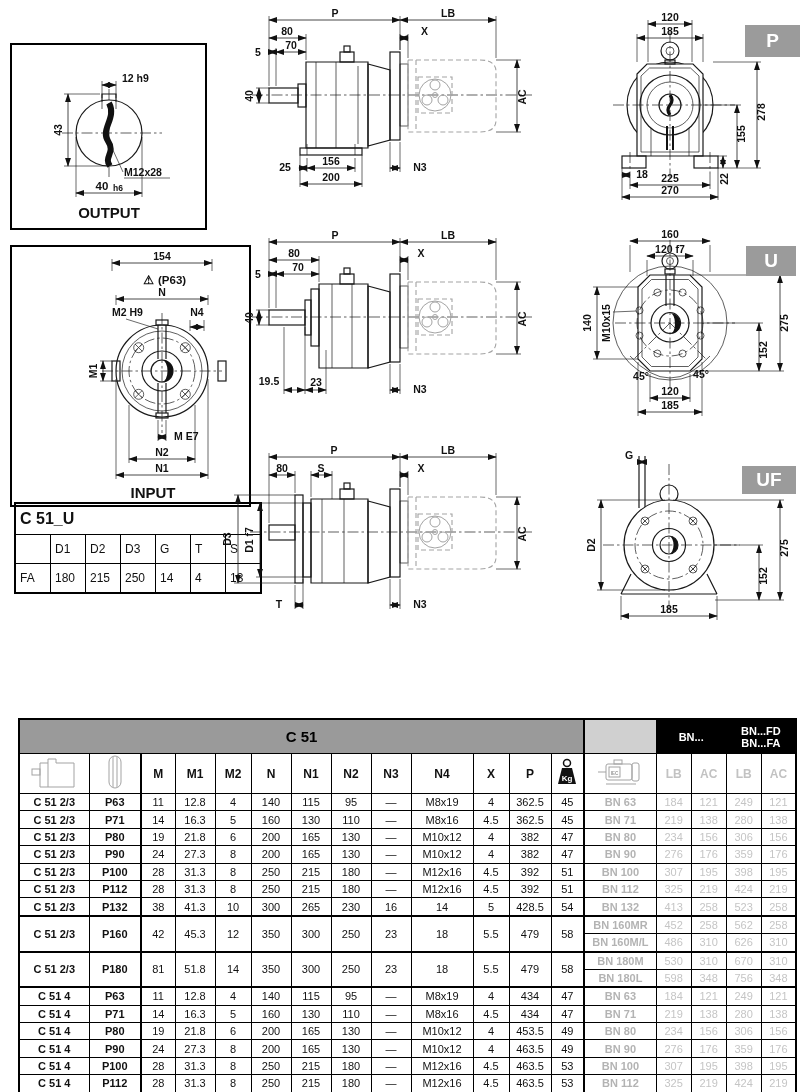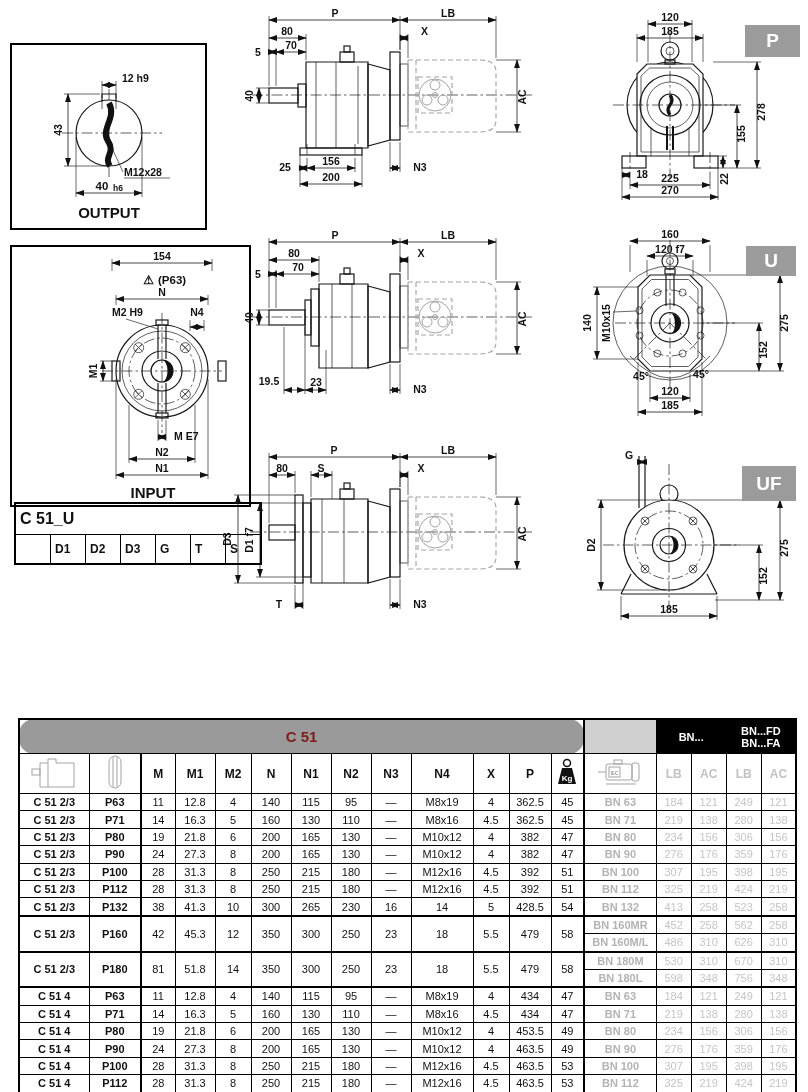--- a/index.html
+++ b/index.html
@@ -22,28 +22,28 @@
   text.dbig{font:700 11.5px "Liberation Sans",sans-serif;fill:#111;}
   text.dsm{font:600 8.5px "Liberation Sans",sans-serif;fill:#111;}
   text.ttl{font:700 15px "Liberation Sans",sans-serif;fill:#111;}
   .tab{position:absolute;background:#9b9b9b;color:#fff;font:700 19px "Liberation Sans",sans-serif;
        display:flex;align-items:center;justify-content:center;}
   
   #stable{position:absolute;left:14px;top:502px;border-collapse:collapse;border:2px solid #000;
           font:12px "Liberation Sans",sans-serif;table-layout:fixed;}
   #stable th,#stable td{border:1px solid #000;text-align:left;padding:4px;height:20px;width:26px;}
   #stable .stitle{font:700 16px "Liberation Sans",sans-serif;height:22px;}
-  #stable th{font-weight:700;}
+  #stable th{font-weight:400;}
   
   #mtable{position:absolute;left:18px;top:718px;width:777px;border-collapse:collapse;
           border:2.5px solid #000;table-layout:fixed;font:11px "Liberation Sans",sans-serif;}
   #mtable th,#mtable td{border:1px solid #000;padding:0;text-align:center;vertical-align:middle;
           white-space:nowrap;overflow:hidden;}
   #mtable thead tr.bandrow th{height:33px;}
-  .band-dark{background:#9a9a9a;color:#7f1d1d;font:700 15px "Liberation Sans",sans-serif;border-radius:15px;}
+  .band-dark{background:#9a9a9a;color:#000000;font:700 15px "Liberation Sans",sans-serif;}
   .band-lite{background:#d0d0d0;}
   .band-mid{background:#000000;color:#fff;font:700 11px "Liberation Sans",sans-serif;line-height:12px;}
   #mtable thead tr.iconrow th{height:39px;background:#fff;font:700 12px "Liberation Sans",sans-serif;}
   .sub-gray{color:#c2c2c2;}
   #mtable tbody td{height:16.4px;}
   .c-series,.c-size{text-align:left;padding-left:4px;font-weight:700;}
   .c-bn{color:#b3b3b3;font-weight:700;text-align:left;padding-left:4px;margin-top:48px;}
   .c-bnv{color:#c5c5c5;}
   .thickl{border-left:2.5px solid #000 !important;}
   tr.tt td{border-top:2.5px solid #000 !important;}
@@ -146,20 +146,29 @@
           <th class="stitle" colspan="7">C 51_U</th>
         </tr>
   <tr>
     <th></th>
     <th>D1</th>
     <th>D2</th>
     <th>D3</th>
     <th>G</th>
     <th>T</th>
     <th>S</th>
+  </tr>
+  <tr>
+    <th>FA</th>
+    <td>180</td>
+    <td>215</td>
+    <td>250</td>
+    <td>14</td>
+    <td>4</td>
+    <td>13</td>
   </tr>
 </tbody>
     </table>
 
 <svg class="abs" style="left:240px;top:8px;" viewBox="0 0 355 197" width="355" height="197">
   <path class="cl" d="M12,87 H292"></path>
   <rect class="ln" x="29" y="80" width="29" height="15"></rect>
   <rect class="ln" x="58" y="76" width="8" height="23"></rect>
   <path class="ln" d="M66,54 H128 V140 H66 Z"></path>
   <path class="thin" d="M76,54 V140 M96,54 V140 M118,58 V136"></path>
@@ -446,21 +455,21 @@
   <path class="ext" d="M129,97 H178"></path>
   <path class="dim" d="M174,97 V152"></path>
       <text class="d" x="182" y="128" text-anchor="middle" transform="rotate(-90 182 128)">152</text>
   <path class="ext" d="M36,148 V172 M132,148 V172"></path>
   <path class="dim" d="M36,168 H132"></path>
       <text class="d" x="84" y="165" text-anchor="middle">185</text>
 </svg>
 
 <div class="tab" style="left:745px;top:25px;width:55px;height:32px;">P</div>
 <div class="tab" style="left:746px;top:246px;width:50px;height:30px;">U</div>
-<div class="tab" style="left:742px;top:466px;width:54px;height:35px;">UF</div>
+<div class="tab" style="left:742px;top:466px;width:54px;height:28px;">UF</div>
 
 <table id="mtable">
   <colgroup>
     <col style="width:70px">
         <col style="width:52px">
         <col style="width:34px">
         <col style="width:40px">
     <col style="width:36px">
         <col style="width:40px">
         <col style="width:40px">

